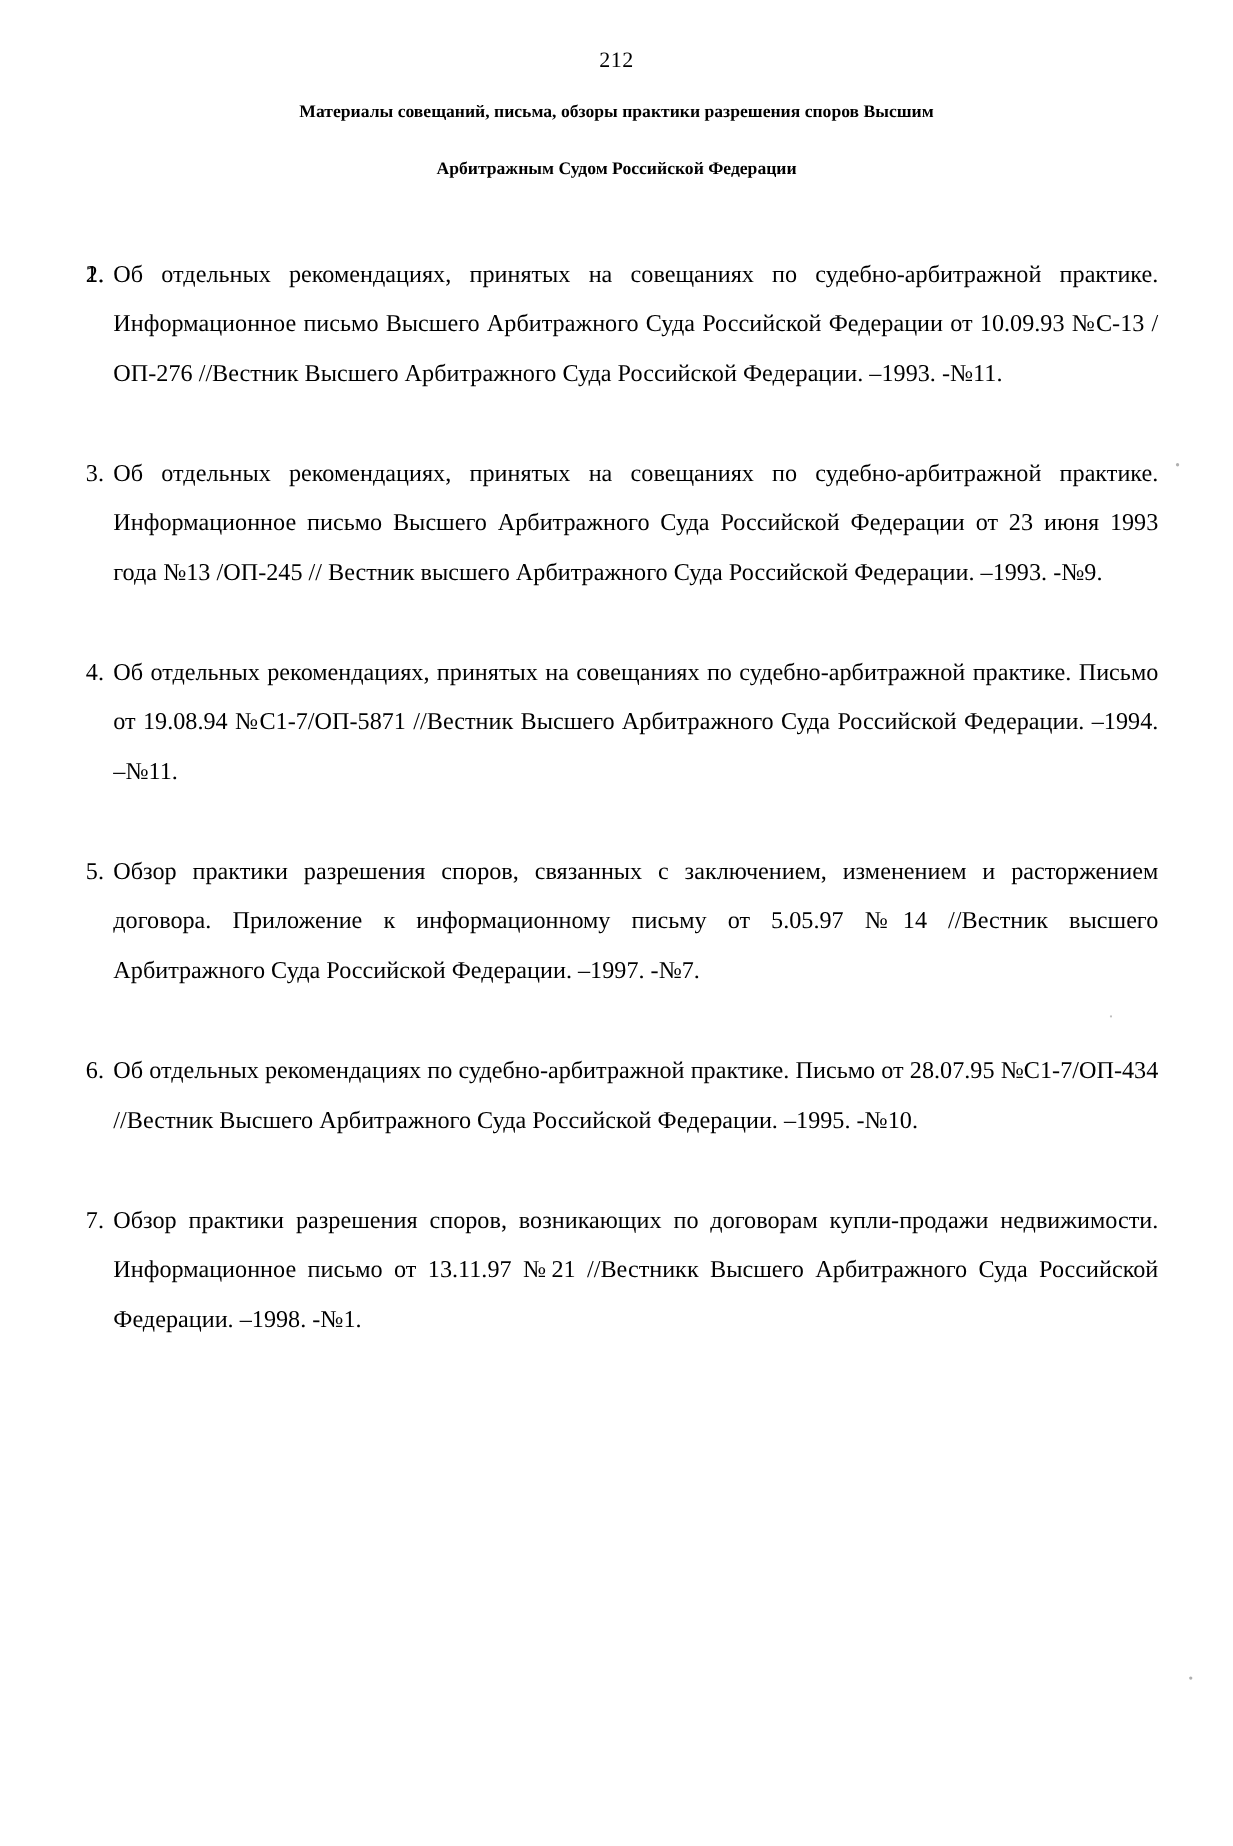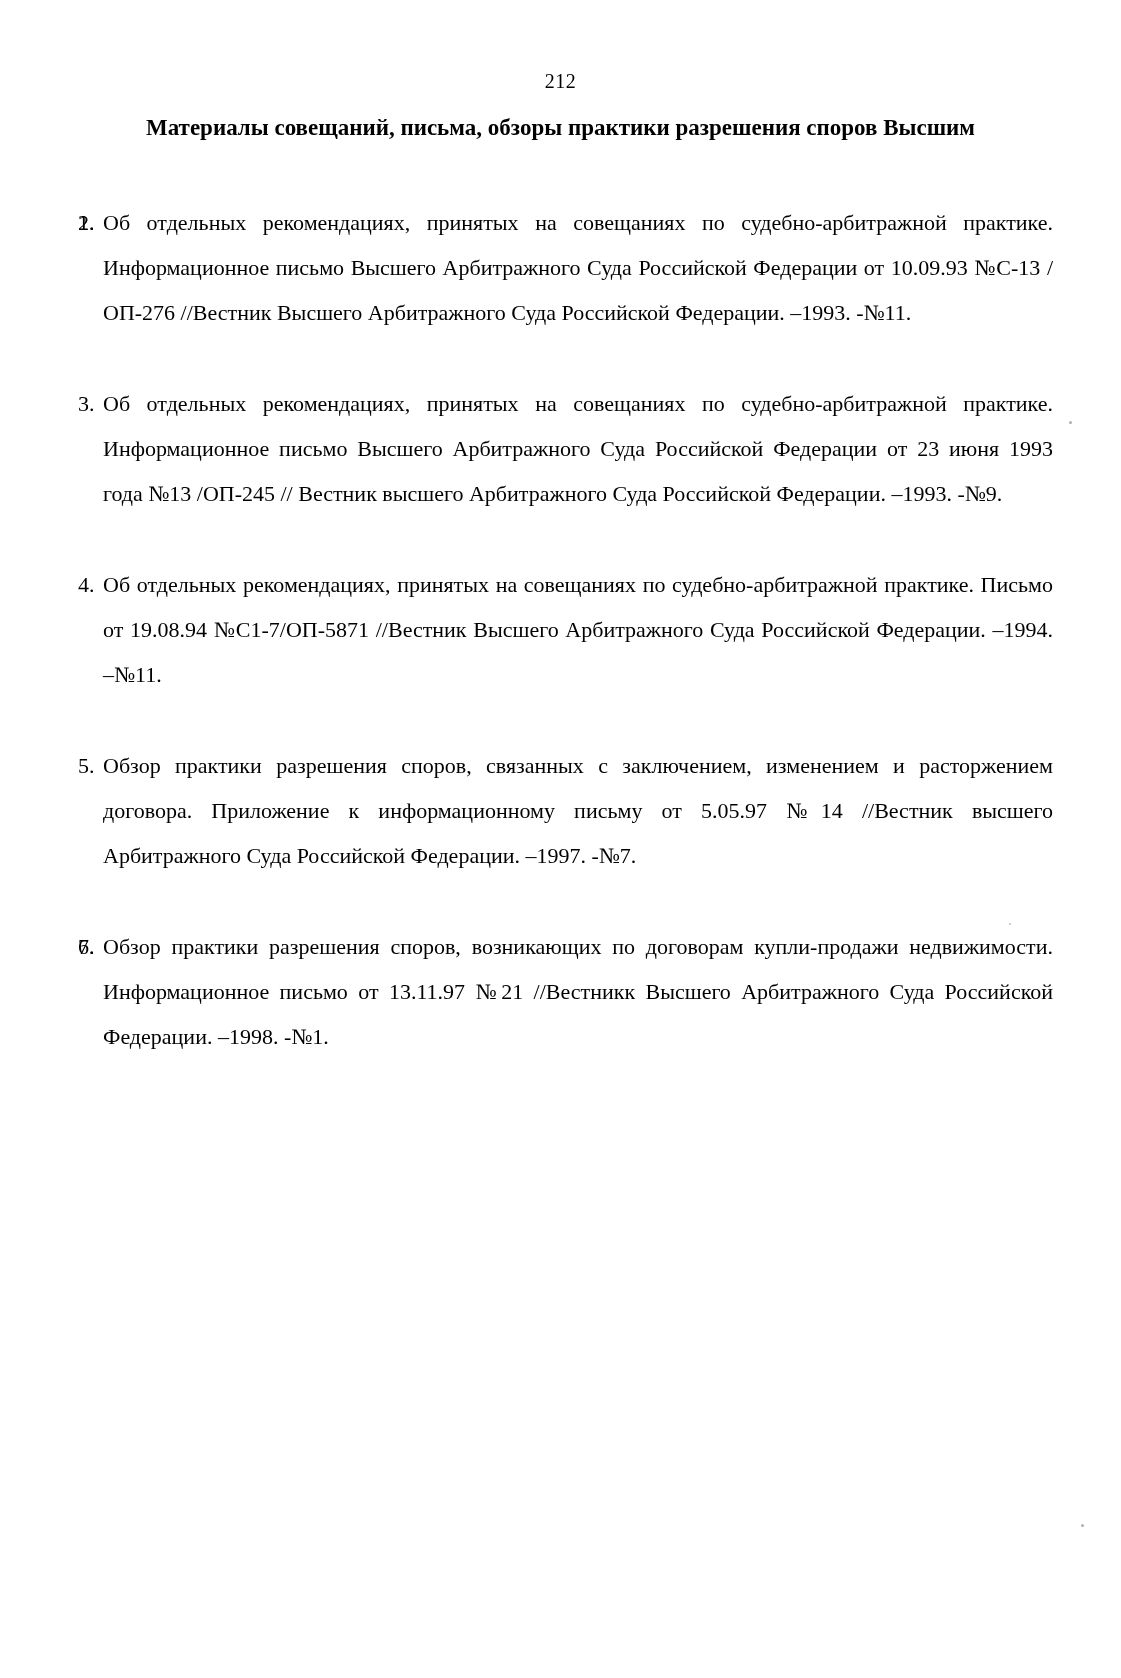--- a/index.html
+++ b/index.html
@@ -10,30 +10,30 @@
   }
   .page {
     position: relative;
     width: 1121px;
     height: 1678px;
     margin: 0 auto;
     background: #ffffff;
     overflow: hidden;
   }
   .page-number {
-    padding-top: 68px;
+    padding-top: 42px;
     text-align: center;
     font-size: 20px;
     line-height: 26px;
     letter-spacing: 0.5px;
   }
   .doc-title {
     margin-top: 8px;
     text-align: center;
-    font-size: 23px;
+    font-size: 16px;
     font-weight: bold;
     line-height: 52px;
   }
   .doc-title .title-line {
     display: block;
   }
   .ref-list {
     list-style: none;
     margin-top: 28px;
     margin-left: 78px;
@@ -67,20 +67,21 @@
 </style>
 </head>
 <body>
 
 <div class="page">
 
   <div class="page-number">212</div>
 
   <h1 class="doc-title">
     <span class="title-line">Материалы совещаний, письма, обзоры практики разрешения споров Высшим</span>
+    <span class="title-line">Арбитражным Судом Российской Федерации</span>
   </h1>
 
   <ol class="ref-list">
     <li class="ref-item">
       <span class="ref-num">1.</span>
     </li>
     <li class="ref-item">
       <span class="ref-num">2.</span>
       <span class="ref-text">Об отдельных рекомендациях, принятых на совещаниях по судебно-арбитражной практике. Информационное письмо Высшего Арбитражного Суда Российской Федерации от 10.09.93 №С-13 /ОП-276 //Вестник Высшего Арбитражного Суда Российской Федерации. –1993. -№11.</span>
     </li>
@@ -91,20 +92,21 @@
     <li class="ref-item">
       <span class="ref-num">4.</span>
       <span class="ref-text">Об отдельных рекомендациях, принятых на совещаниях по судебно-арбитражной практике. Письмо от 19.08.94 №С1-7/ОП-5871 //Вестник Высшего Арбитражного Суда Российской Федерации. –1994. –№11.</span>
     </li>
     <li class="ref-item">
       <span class="ref-num">5.</span>
       <span class="ref-text">Обзор практики разрешения споров, связанных с заключением, изменением и расторжением договора. Приложение к информационному письму от 5.05.97 №14 //Вестник высшего Арбитражного Суда Российской Федерации. –1997. -№7.</span>
     </li>
     <li class="ref-item">
       <span class="ref-num">6.</span>
+      <span class="ref-text">Об отдельных рекомендациях по судебно-арбитражной практике. Письмо от 28.07.95 №С1-7/ОП-434 //Вестник Высшего Арбитражного Суда Российской Федерации. –1995. -№10.</span>
     </li>
     <li class="ref-item">
       <span class="ref-num">7.</span>
       <span class="ref-text">Обзор практики разрешения споров, возникающих по договорам купли-продажи недвижимости. Информационное письмо от 13.11.97 №21 //Вестникк Высшего Арбитражного Суда Российской Федерации. –1998. -№1.</span>
     </li>
   </ol>
 
   <span class="speck speck-1"></span>
   <span class="speck speck-2"></span>
   <span class="speck speck-3"></span>

